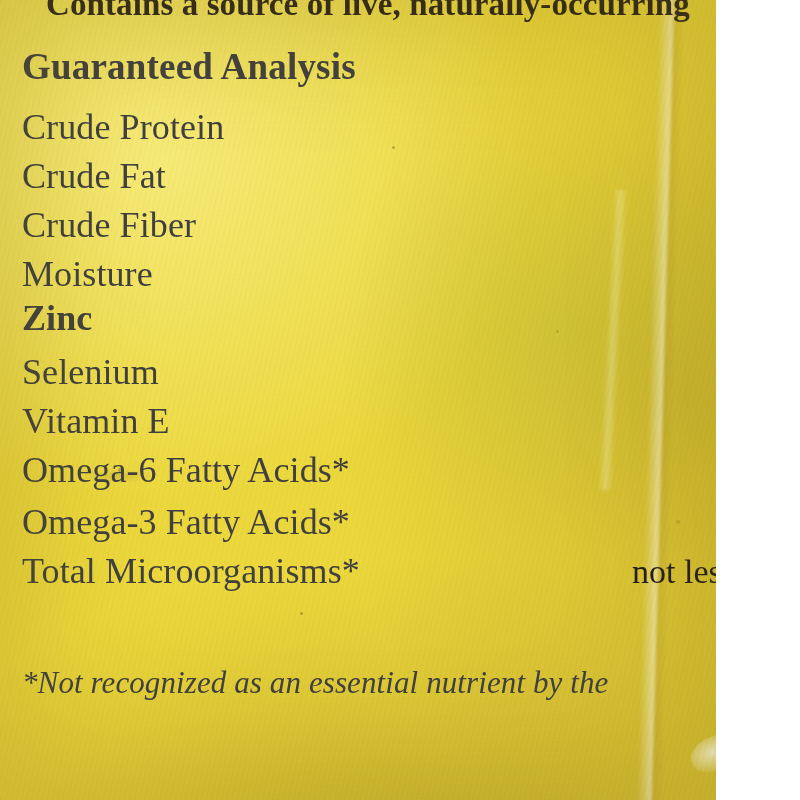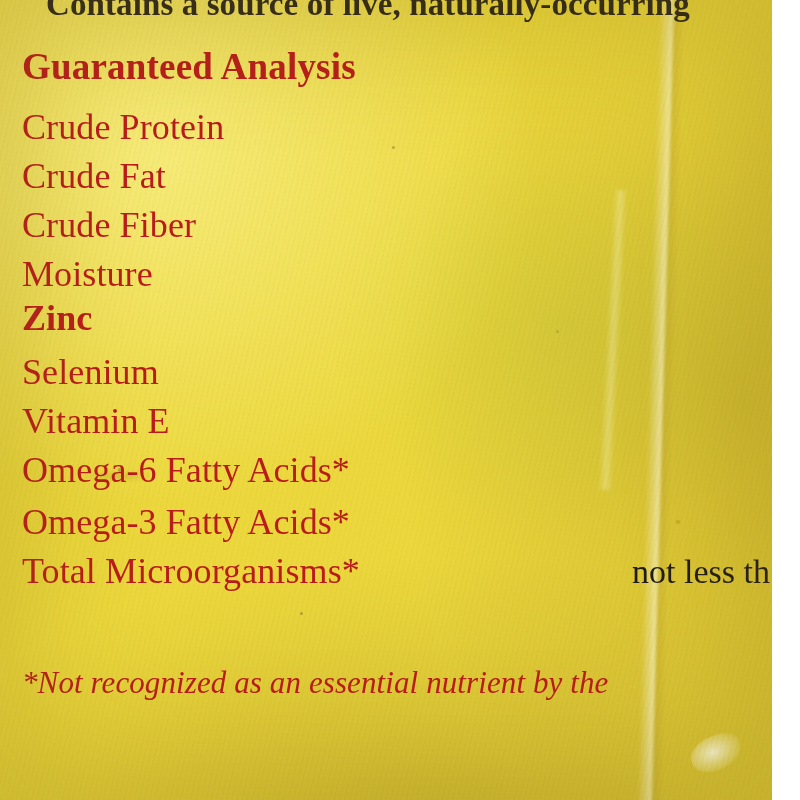--- a/index.html
+++ b/index.html
@@ -8,21 +8,21 @@
   }
   body {
     width: 800px;
     height: 800px;
     overflow: hidden;
     font-family: "Liberation Serif", serif;
   }
 
   #label {
     position: relative;
-    width: 772px;
+    width: 716px;
     height: 800px;
     background: #ecd83c;
     overflow: hidden;
   }
 
   
   .tex {
     position: absolute;
     pointer-events: none;
   }
@@ -96,21 +96,21 @@
   }
 
   
   .text-layer {
     position: absolute;
     inset: 0;
   }
   .ln {
     position: absolute;
     left: 22px;
-    color: #b91c1c;
+    color: #404040;
     white-space: nowrap;
     letter-spacing: .1px;
   }
 
   .clipped-top {
     top: -14px;
     left: 46px;
     font-weight: bold;
     font-size: 33px;
     color: #241d18;

